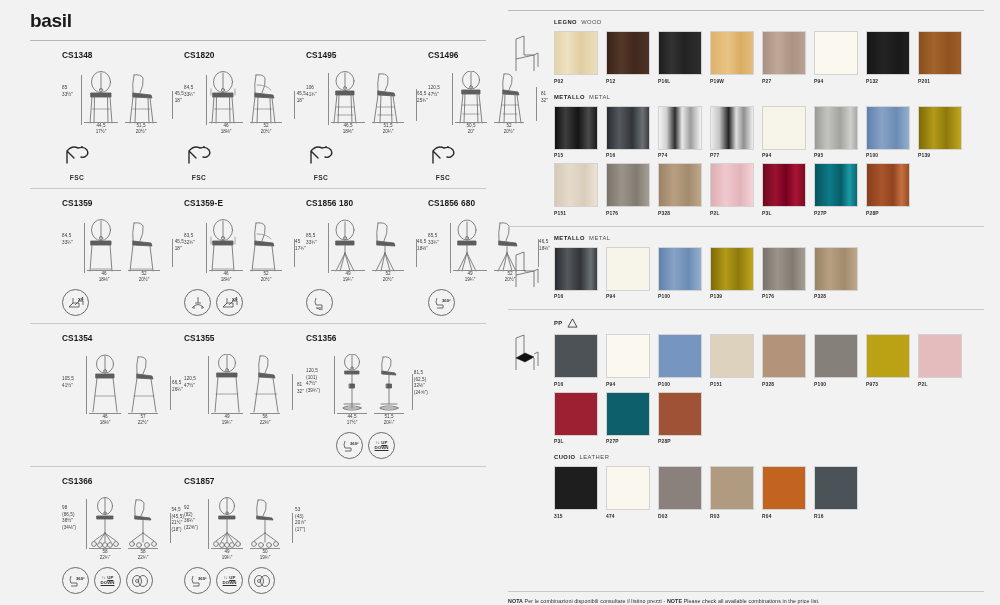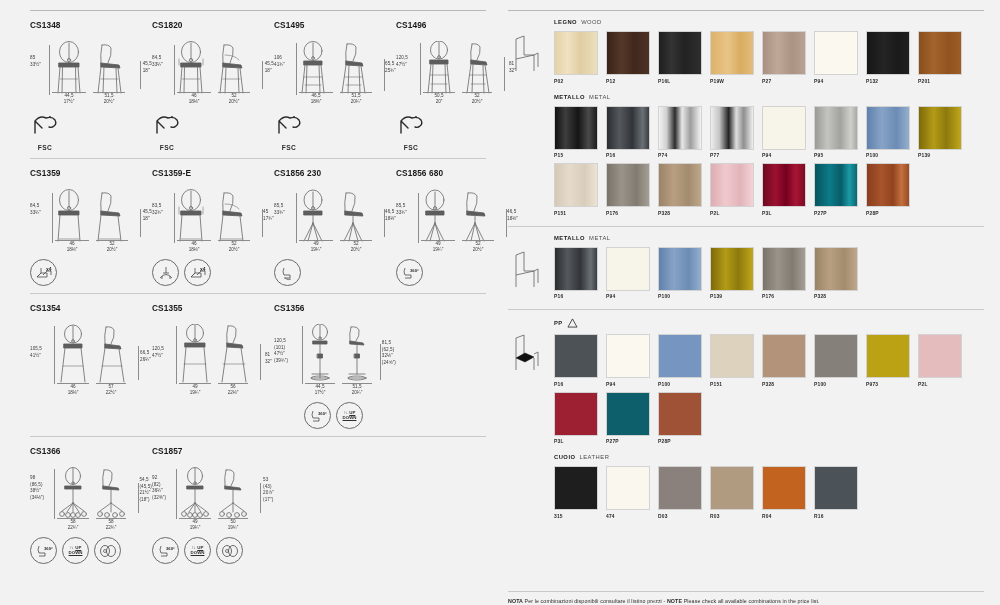--- a/index.html
+++ b/index.html
@@ -16,21 +16,21 @@
   
   .left-col { width: 500px; padding: 10px 14px 0 30px; position: relative; }
   .brand-title {
     font-size: 19px; font-weight: bold; letter-spacing: -0.3px;
     color: #1a1a1a; margin-bottom: 8px;
   }
   .rule { height: 1px; background: #b8b8b8; width: 100%; }
   .rule.light { background: #c9c9c9; }
 
   .prod-section { padding-top: 9px; padding-bottom: 7px; }
-  .prod-row { display: flex; }
+  .prod-row { display: flex; margin-left: 32px; }
   .prod-cell { width: 122px; flex: 0 0 122px; position: relative; }
 
   .code {
     font-size: 8.3px; font-weight: bold; letter-spacing: 0.1px;
     color: #1a1a1a; margin-bottom: 9px;
   }
 
   
   .draw { position: relative; height: 66px; }
   .draw.tall { height: 74px; }
@@ -111,20 +111,21 @@
   .note b { font-weight: bold; }
   .spacer { flex: 1; }
 </style>
 </head>
 <body>
 
 <div class="page">
 
   <div class="left-col">
 
+    <div class="brand-title">basil</div>
     <div class="rule"></div>
 
     <div class="prod-section">
       <div class="prod-row">
 
         <div class="prod-cell">
           <div class="code">CS1348</div>
           <div class="draw">
             <div class="dim-left">85<br>33½"</div>
             <div class="vline" style="left:19px; top:6px; height:50px;"></div>
@@ -400,21 +401,21 @@
             <div class="badge">
               <svg width="20" height="18" viewBox="0 0 20 18">
                 <path d="M3 13 L7 9 L7 4 M7 9 L13 9 L13 13 L3 13 Z M9 11 L13 7 L17 7 L17 11" fill="none" stroke="#4a4a4a" stroke-width="0.8"></path>
                 <text x="12" y="7" font-size="5" font-family="Liberation Sans" font-weight="bold" fill="#2b2b2b">x4</text>
               </svg>
             </div>
           </div>
         </div>
 
         <div class="prod-cell">
-          <div class="code">CS1856 230</div>
+          <div class="code">CS1856 180</div>
           <div class="draw">
             <div class="dim-left">85,5<br>33¾"</div>
             <div class="vline" style="left:22px; top:6px; height:50px;"></div>
             <div class="views">
               <div class="view">
                 <svg class="chair" width="34" height="56" viewBox="0 0 34 56">
                   <ellipse cx="17" cy="11" rx="9" ry="10"></ellipse>
                   <line x1="17" y1="3" x2="17" y2="19"></line>
                   <circle cx="17" cy="19" r="1.5"></circle>
                   <path d="M8 22 L26 22 L26 26 L8 26 Z" class="seat"></path>

